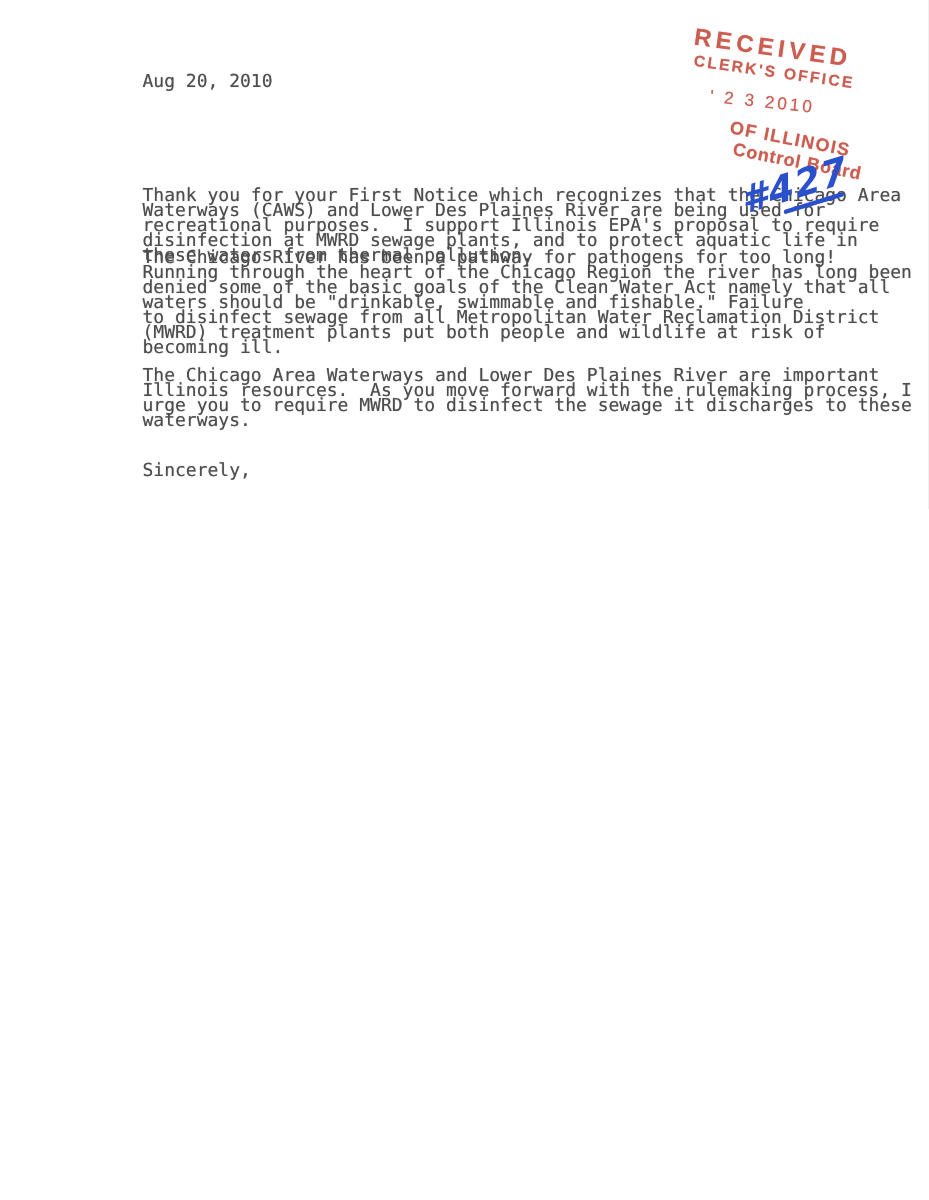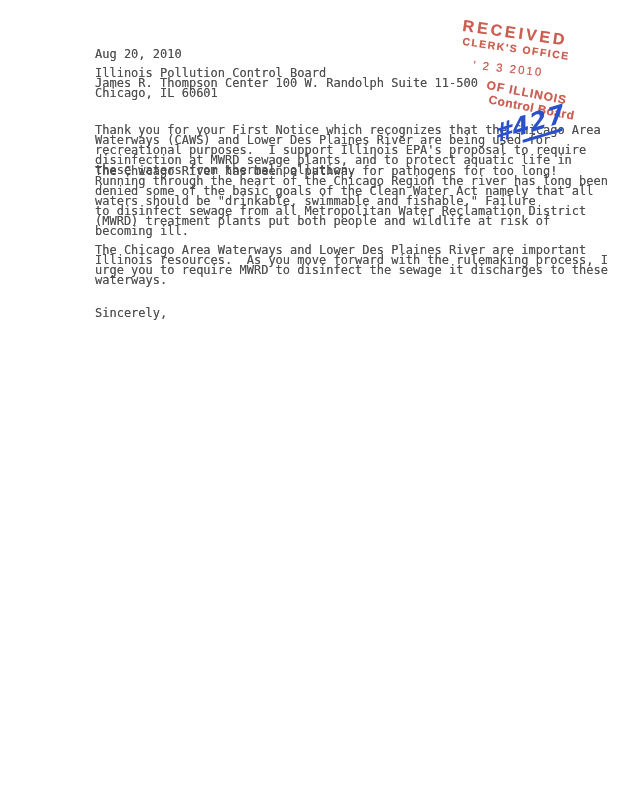--- a/index.html
+++ b/index.html
@@ -81,23 +81,20 @@
     border-radius:2px;
   }
 </style>
 </head>
 <body>
 
 <div class="page">
 
   <div class="typed t-date">Aug 20, 2010</div>
 
-  <div class="typed t-recipient">Illinois Pollution Control Board
-James R. Thompson Center 100 W. Randolph Suite 11-500
-Chicago, IL 60601</div>
 
   <div class="typed t-p1">Thank you for your First Notice which recognizes that the Chicago Area
 Waterways (CAWS) and Lower Des Plaines River are being used for
 recreational purposes.  I support Illinois EPA's proposal to require
 disinfection at MWRD sewage plants, and to protect aquatic life in
 these waters from thermal pollution.</div>
 
   <div class="typed t-p3">The Chicago Area Waterways and Lower Des Plaines River are important
 Illinois resources.  As you move forward with the rulemaking process, I
 urge you to require MWRD to disinfect the sewage it discharges to these

